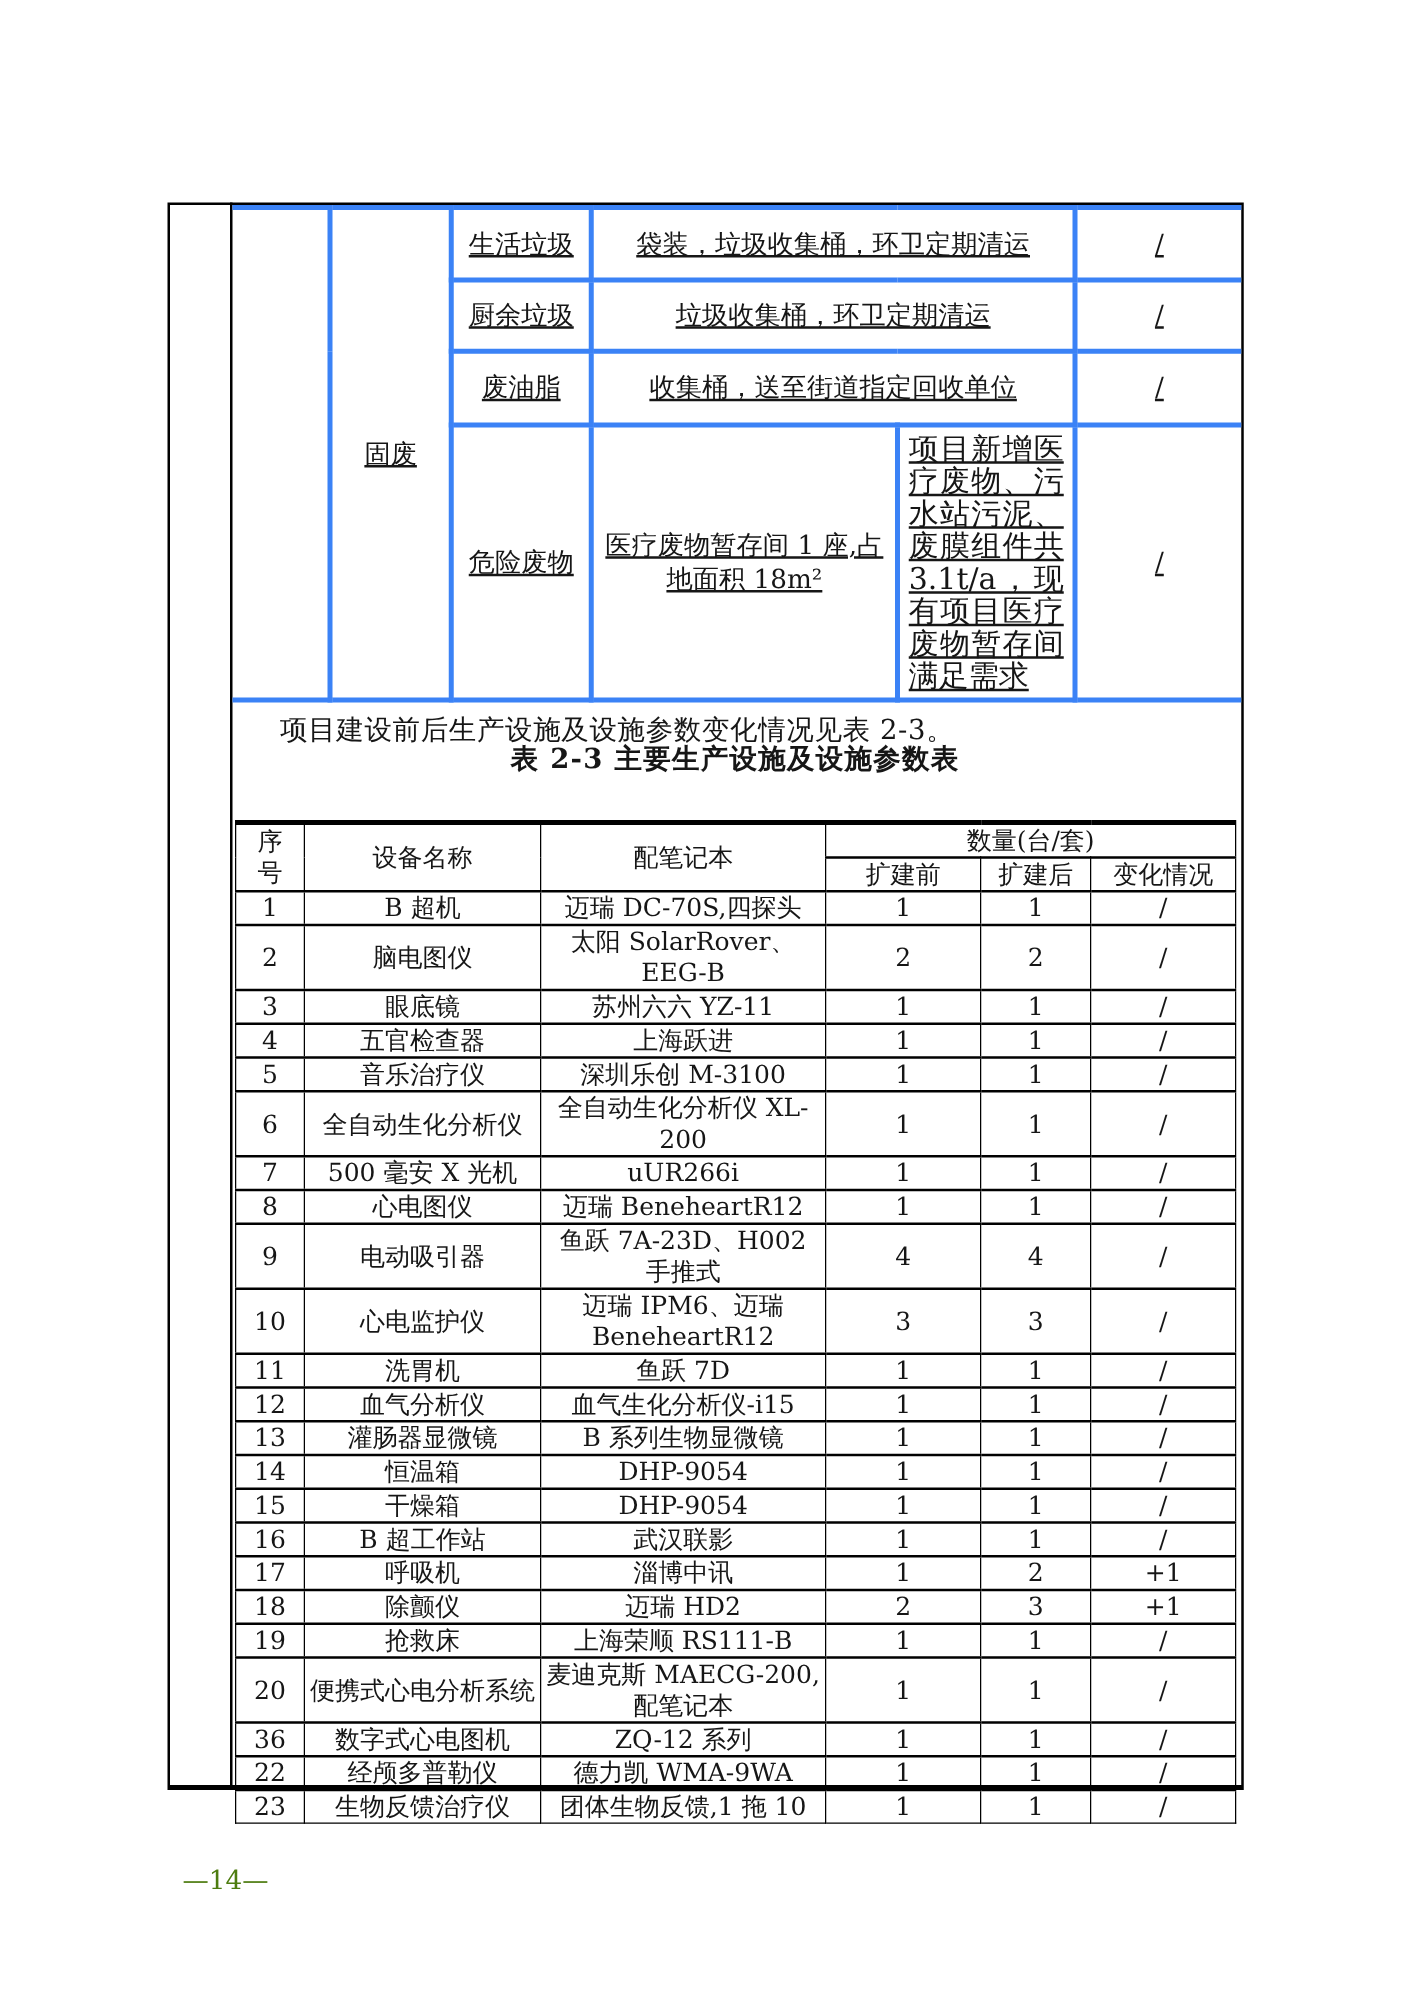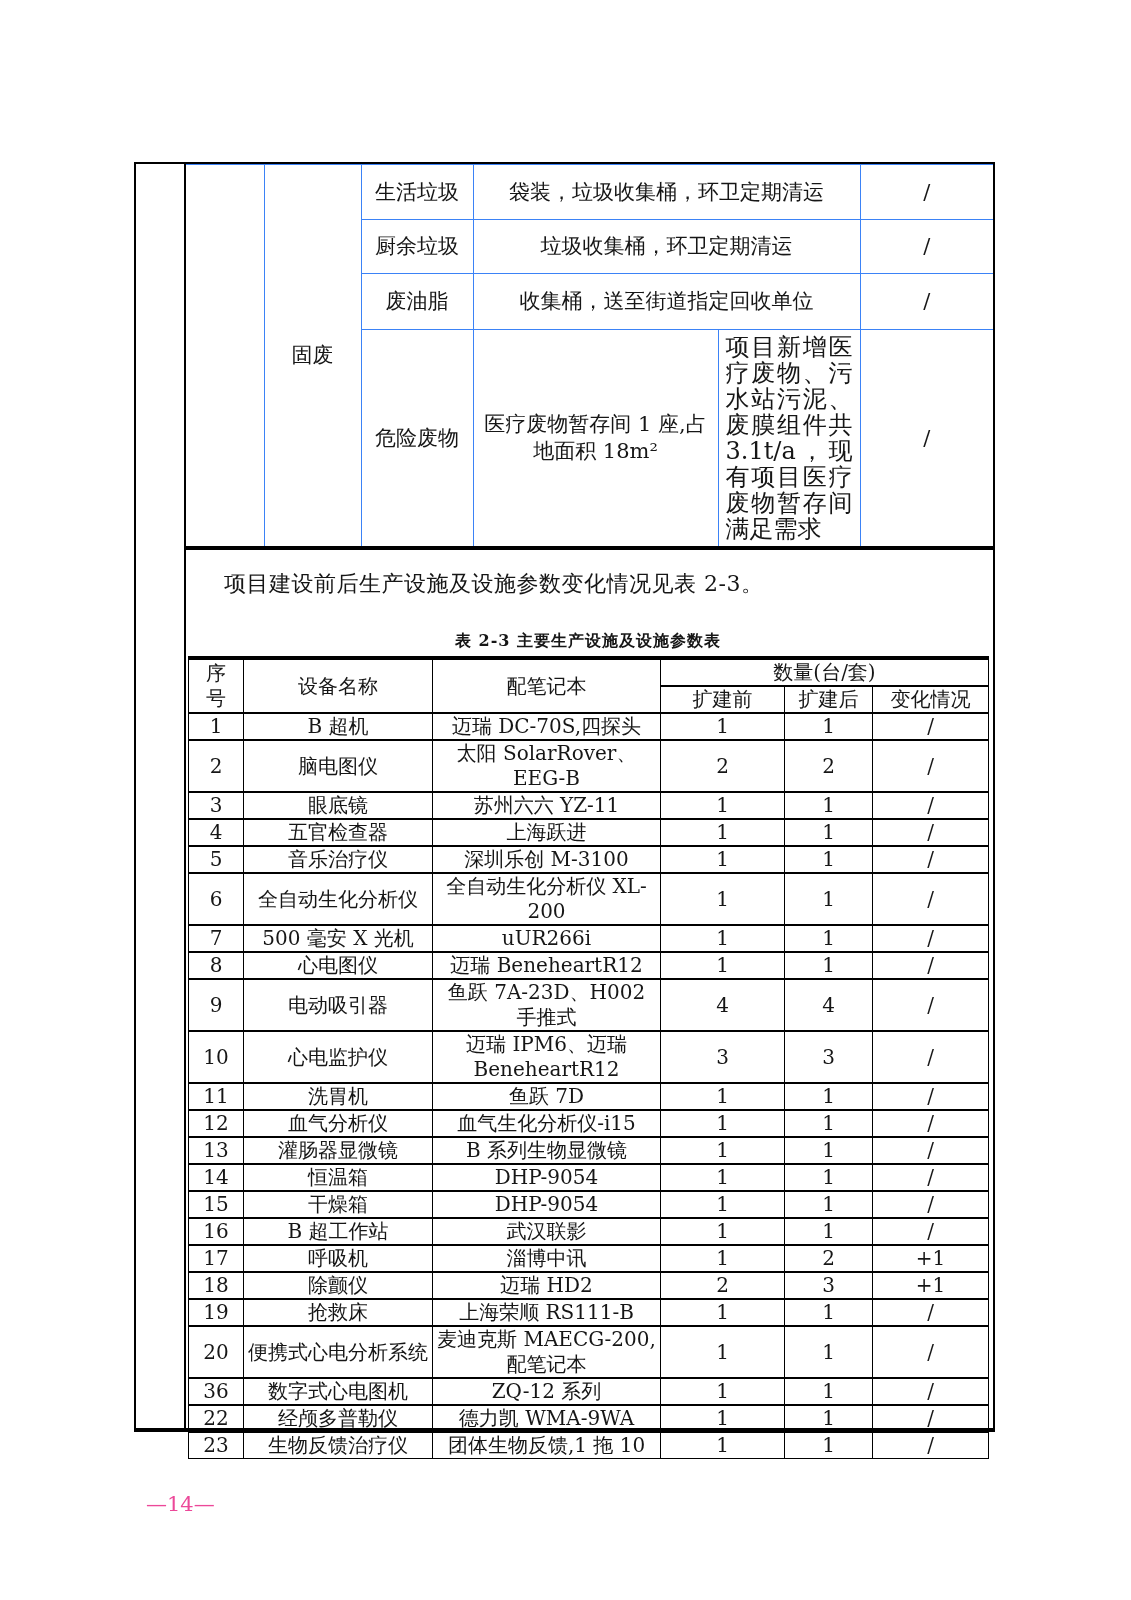--- a/index.html
+++ b/index.html
@@ -22,24 +22,24 @@
     position:absolute;left:184px;top:162px;width:2px;height:1268px;
     background:#000;
   }
   
   table{border-collapse:collapse;table-layout:fixed;}
   .waste-table{
     position:absolute;left:186px;top:164px;width:807px;
     border-bottom:4px solid #000;
   }
   .waste-table td{
-    border:1px solid #3b82f6;
+    border:4px solid #3b82f6;
     text-align:center;vertical-align:middle;
     font-size:21px;line-height:27px;
-    padding:2px 4px;overflow:hidden;
+    padding:2px 4px;overflow:hidden;text-decoration:underline;
   }
   .waste-table tr.r1 td{height:50px;}
   .waste-table tr.r2 td{height:49px;}
   .waste-table tr.r3 td{height:51px;}
   .waste-table tr.r4 td{height:200px;}
   .waste-table td.note-cell{
     text-align:justify;vertical-align:middle;
     padding:4px 7px;font-size:24px;line-height:26px;
   }
   .waste-table td.empty-col{border-left:none;}
@@ -48,40 +48,40 @@
   .sec-heading{
     position:absolute;left:226px;top:529px;
     font-size:23px;font-weight:bold;letter-spacing:1px;
     white-space:nowrap;
   }
   .sec-paragraph{
     position:absolute;left:224px;top:569px;
     font-size:22px;letter-spacing:0.5px;white-space:nowrap;
   }
   .table-caption{
-    position:absolute;left:188px;top:631px;width:800px;
-    text-align:center;font-size:16px;font-weight:bold;letter-spacing:1px;
+    position:absolute;left:188px;top:592px;width:800px;
+    text-align:center;font-size:22px;font-weight:bold;letter-spacing:1px;
   }
   
   .equip-table{
     position:absolute;left:188px;top:656px;width:800px;height:774px;
     border-top:4px solid #000;
   }
   .equip-table th,.equip-table td{
     border:1px solid #000;
     text-align:center;vertical-align:middle;
     font-size:20px;font-weight:normal;line-height:25px;
     padding:0 4px;overflow:hidden;
   }
   .equip-table thead th{border-bottom-width:2px;}
   .equip-table tbody td{border-top-width:2px;}
   .idx-line{display:block;line-height:25px;}
   .pagenum{
     position:absolute;left:146px;top:1492px;
-    font-size:21px;color:#ec4899;white-space:nowrap;
+    font-size:21px;color:#4d7c0f;white-space:nowrap;
   }
 </style>
 </head>
 <body>
 
 <div class="page">
 
   <div class="frame"></div>
   <div class="spine"></div>
 

